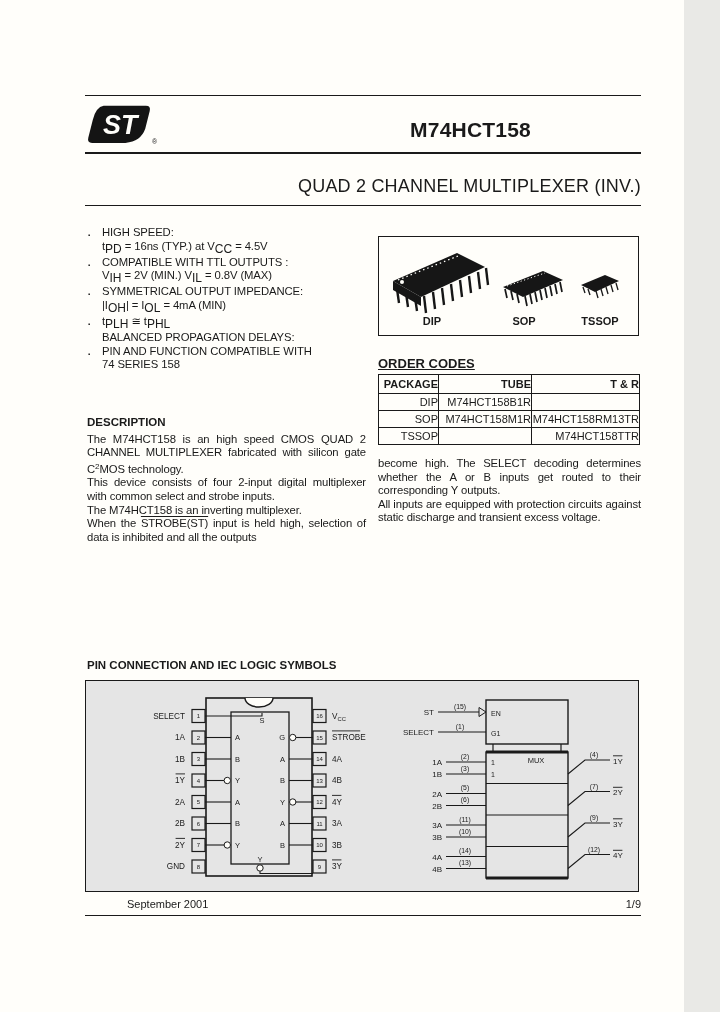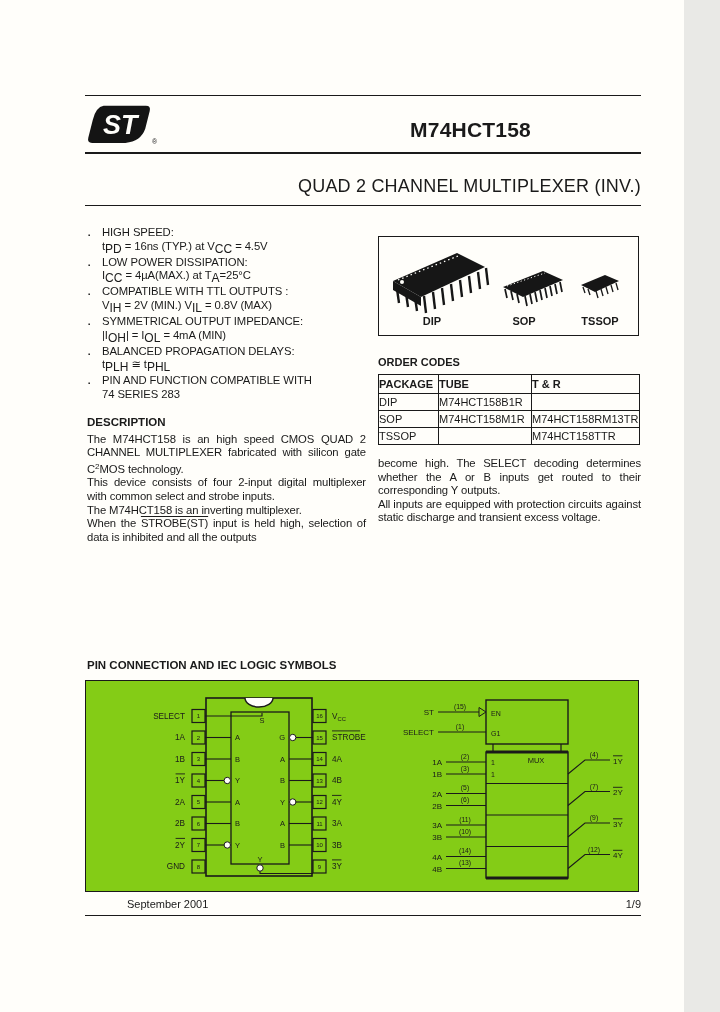--- a/index.html
+++ b/index.html
@@ -43,35 +43,35 @@
   .sec-head{font-weight:700;font-size:11.5px;letter-spacing:0;}
   .descr-left .sec-head{margin-bottom:3px;}
   .para{text-align:justify;}
 
   
   .pkg-box{position:absolute;left:378px;top:236px;width:261px;height:100px;border:1.5px solid #1a1a1a;background:#fffefa;box-sizing:border-box;}
   .pkg-label{position:absolute;bottom:8px;transform:translateX(-50%);font-size:11px;font-weight:700;}
   .pkg-svg{position:absolute;}
 
   
-  .order-head{position:absolute;left:378px;top:356px;font-size:11px;font-weight:700;}
+  .order-head{position:absolute;left:378px;top:356px;font-size:13px;font-weight:700;text-decoration:underline;}
   .order-table{
     position:absolute;left:378px;top:374px;width:261px;
     border-collapse:collapse;font-size:11px;table-layout:fixed;
   }
   .order-table th,.order-table td{
-    border:1px solid #1a1a1a;text-align:left;padding:0;height:16px;
+    border:1px solid #1a1a1a;text-align:right;padding:0;height:16px;
     overflow:hidden;white-space:nowrap;
   }
   .order-table th{font-weight:700;height:18px;}
   .order-table{border:1.5px solid #1a1a1a;}
 
   
   .pin-head{position:absolute;left:87px;top:659px;font-size:11.5px;font-weight:700;}
-  .pin-box{position:absolute;left:85px;top:680px;width:554px;height:212px;border:1.5px solid #1a1a1a;box-sizing:border-box;background:#84cc16;}
+  .pin-box{position:absolute;left:85px;top:680px;width:554px;height:212px;border:1.5px solid #1a1a1a;box-sizing:border-box;background:#e5e5e5;}
   #dip-svg{position:absolute;left:42px;top:11px;}
   #iec-svg{position:absolute;left:312px;top:11px;}
 
   
   .footer-left{position:absolute;left:85px;top:898px;font-size:11px;margin-left:42px;}
   .footer-right{position:absolute;left:500px;top:898px;width:141px;text-align:right;font-size:11px;}
 </style>
 </head>
 <body>
 
@@ -91,42 +91,37 @@
   <div class="doc-title">QUAD 2 CHANNEL MULTIPLEXER (INV.)</div>
 
   <div class="features">
     <div class="feat">
       <span class="bullet">▪</span>
       <div>HIGH SPEED:</div>
       <div><span>t</span><span class="sub">PD</span><span> = 16ns (TYP.) at V</span><span class="sub">CC</span><span> = 4.5V</span></div>
     </div>
     <div class="feat">
       <span class="bullet">▪</span>
-      <div>LOW POWER DISSIPATION:</div>
-      <div><span>I</span><span class="sub">CC</span><span> = 4µA(MAX.) at T</span><span class="sub">A</span><span>=25°C</span></div>
-    </div>
-    <div class="feat">
-      <span class="bullet">▪</span>
       <div>COMPATIBLE WITH TTL OUTPUTS :</div>
       <div><span>V</span><span class="sub">IH</span><span> = 2V (MIN.) V</span><span class="sub">IL</span><span> = 0.8V (MAX)</span></div>
     </div>
     <div class="feat">
       <span class="bullet">▪</span>
       <div>SYMMETRICAL OUTPUT IMPEDANCE:</div>
       <div><span>|I</span><span class="sub">OH</span><span>| = I</span><span class="sub">OL</span><span> = 4mA (MIN)</span></div>
     </div>
     <div class="feat">
       <span class="bullet">▪</span>
+      <div><span>t</span><span class="sub">PLH</span><span> ≅ t</span><span class="sub">PHL</span></div>
       <div>BALANCED PROPAGATION DELAYS:</div>
-      <div><span>t</span><span class="sub">PLH</span><span> ≅ t</span><span class="sub">PHL</span></div>
     </div>
     <div class="feat">
       <span class="bullet">▪</span>
       <div>PIN AND FUNCTION COMPATIBLE WITH</div>
-      <div><span>74 SERIES 283</span></div>
+      <div><span>74 SERIES 158</span></div>
     </div>
   </div>
 
   <div class="pkg-box">
     <svg class="pkg-svg" style="left:8px;top:8px" width="115" height="80" viewBox="0 0 115 80">
       <polygon points="6,36 70,8 98,22 34,52" fill="#161616"></polygon>
       <polygon points="6,36 34,52 34,61 6,45" fill="#161616"></polygon>
       <line x1="11" y1="35" x2="71" y2="11" stroke="#fffefa" stroke-width="1.3" stroke-dasharray="1.5,3"></line>
       <circle cx="15" cy="37" r="2" fill="#fffefa"></circle>
       <g stroke="#161616" stroke-width="2.4">

